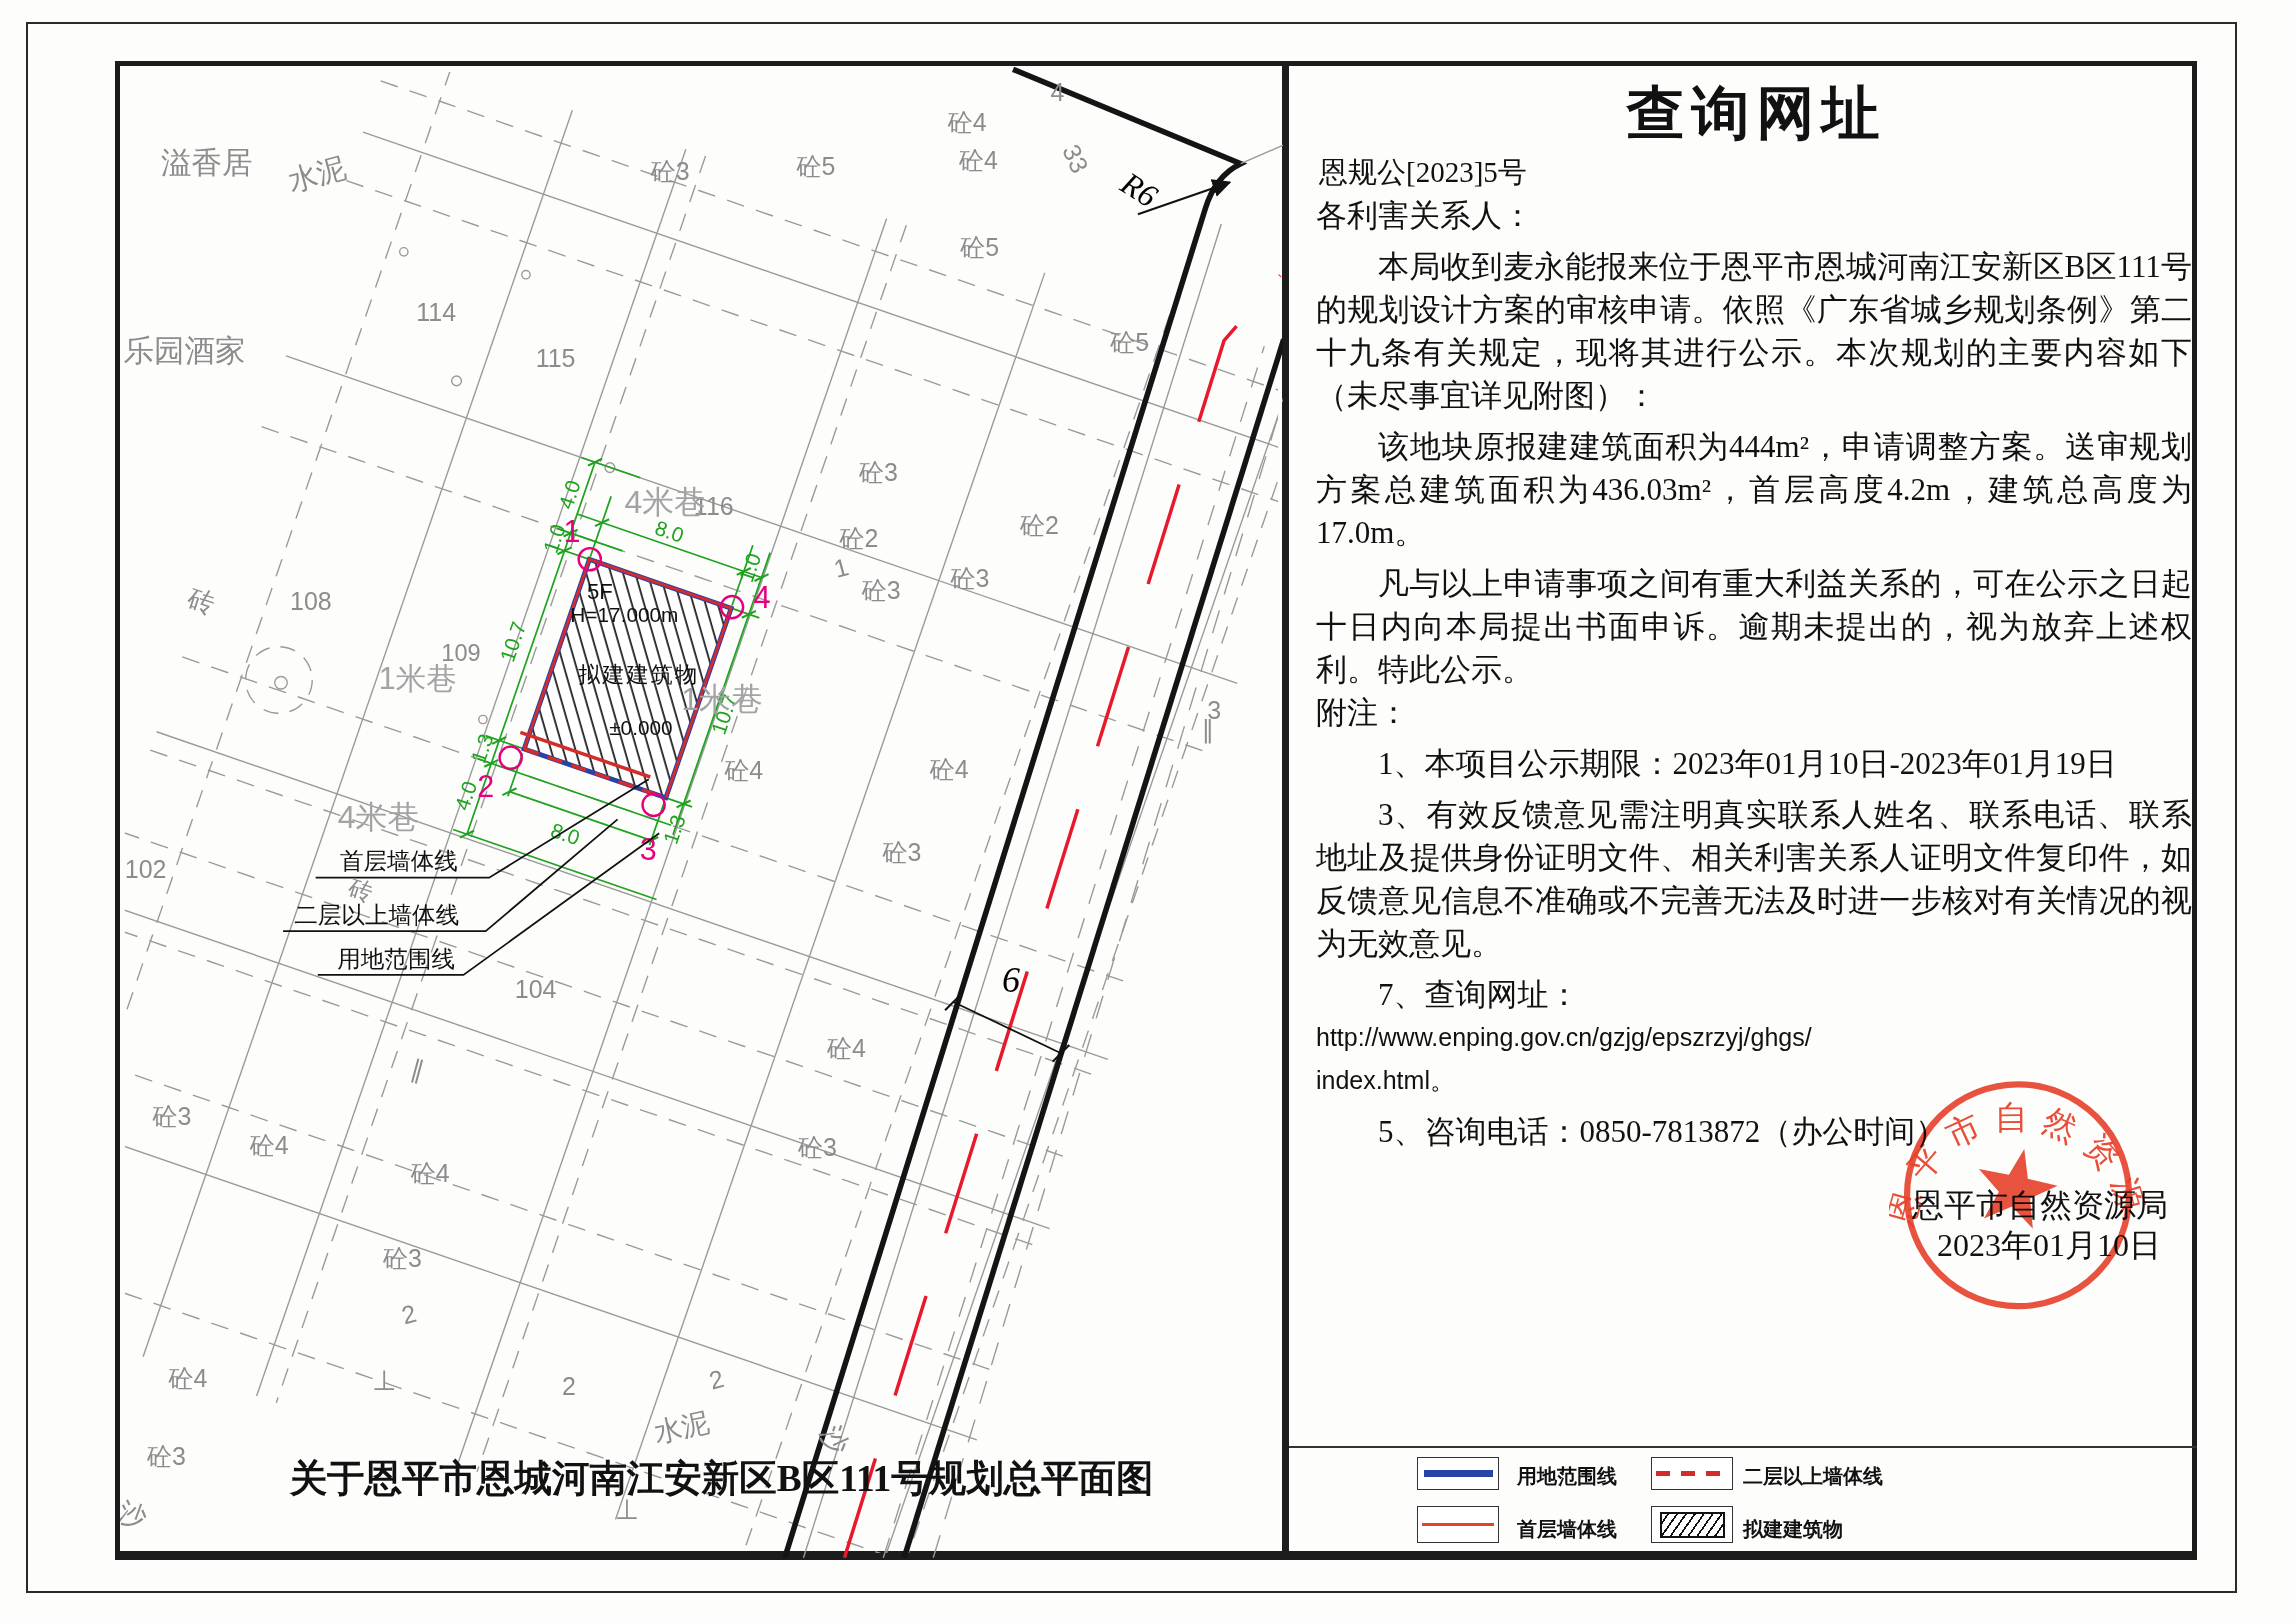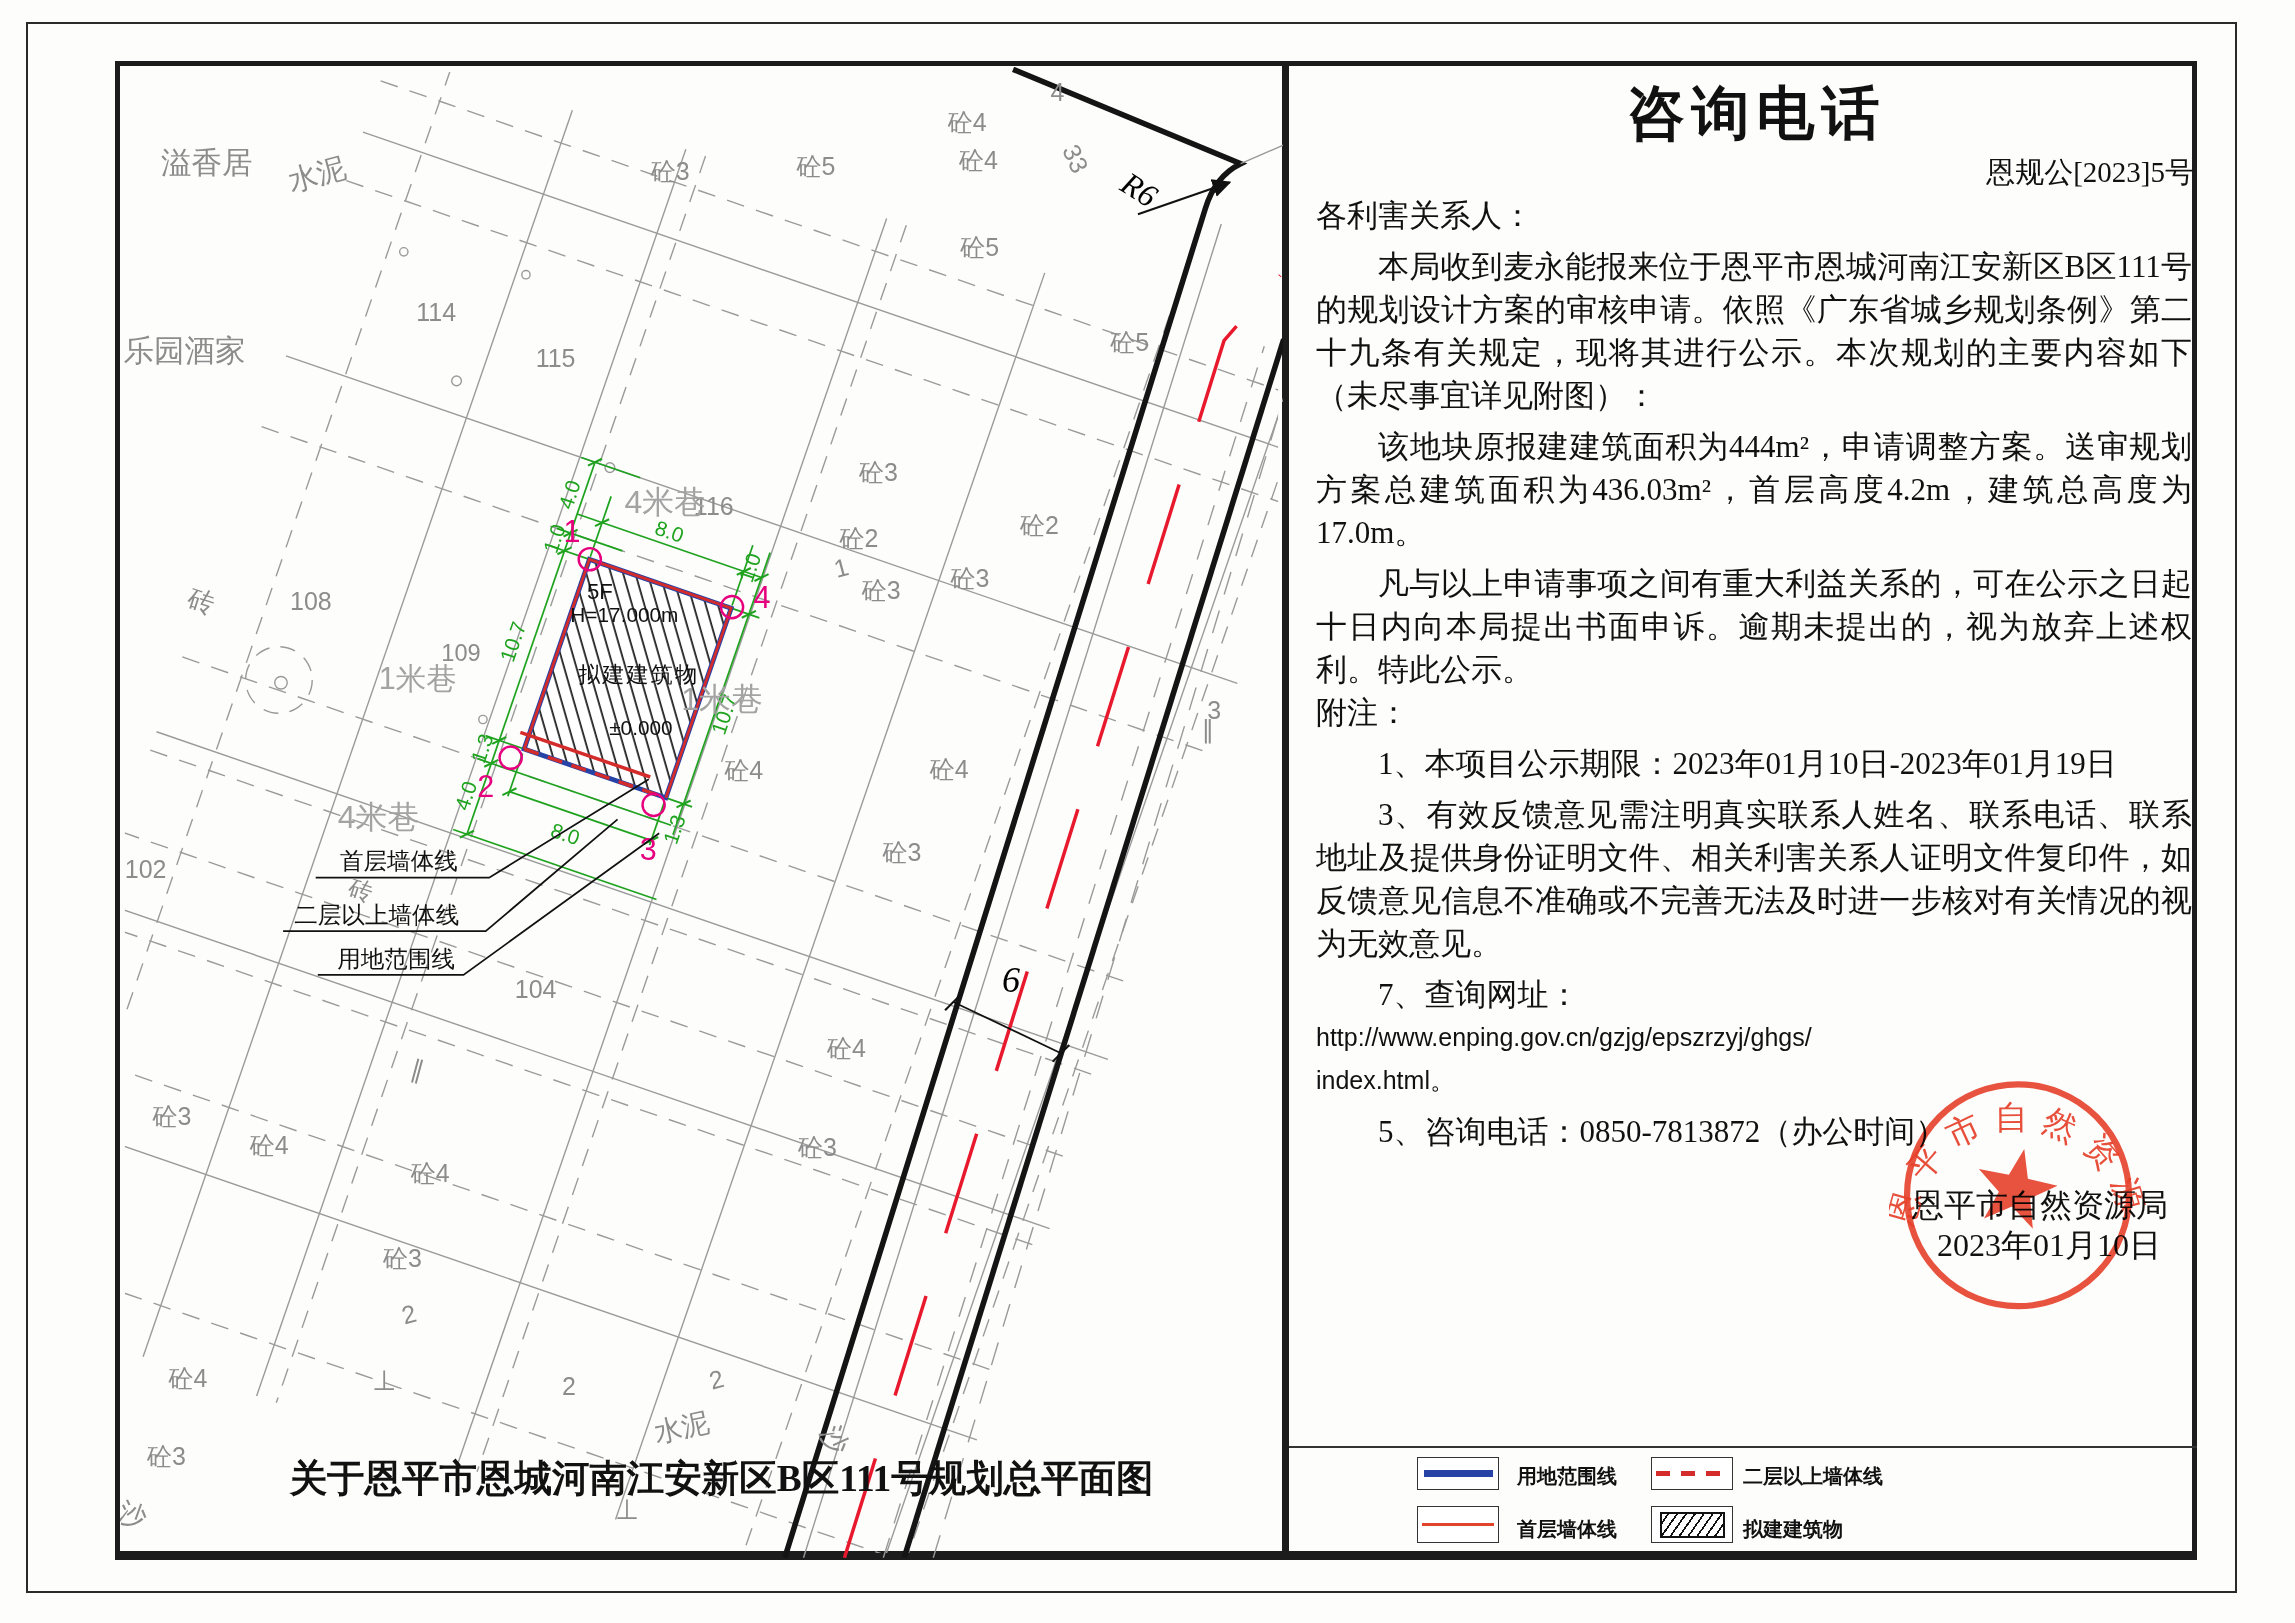--- a/index.html
+++ b/index.html
@@ -5,21 +5,21 @@
   html,body{margin:0;padding:0;background:#e9e9e9;}
   .sheet{position:relative;width:2295px;height:1624px;background:#fdfdfc;overflow:hidden;
          font-family:"Liberation Serif","DejaVu Serif",serif;color:#111;}
   .abs{position:absolute;}
   .outer-border{left:26px;top:22px;width:2207px;height:1567px;border:2.8px solid #2a2a2a;}
   .inner-frame{left:115px;top:61px;width:2082px;height:1499px;border:5.6px solid #1c1c1c;border-bottom-width:9.7px;box-sizing:border-box;}
   .divider{left:1282px;top:61px;width:7px;height:1499px;background:#1c1c1c;}
   .map-svg{left:120px;top:67px;}
   
   .doc-title{left:1319px;top:75px;width:875px;text-align:center;font-size:58px;font-weight:bold;letter-spacing:7px;font-family:"Liberation Sans","DejaVu Sans",sans-serif;}
-  .doc-no{left:1319px;top:153px;width:875px;text-align:right;font-size:29px;}
+  .doc-no{left:1319px;top:153px;width:875px;text-align:left;font-size:29px;}
   .doc-body{left:1316px;top:194px;width:876px;font-size:31px;line-height:43px;text-align:justify;}
   .doc-body p{margin:0;}
   .doc-body p.ind{text-indent:62px;margin-top:8px;}
   .doc-body p.url{font-family:Liberation Sans, sans-serif;font-size:25px;white-space:nowrap;text-indent:0;}
   .sig{width:278px;text-align:center;font-size:32px;}
   .sig1{left:1901px;top:1184px;}
   .sig2{left:1910px;top:1224px;}
   .stamp{left:1889px;top:1069px;mix-blend-mode:multiply;}
   
   .legend-top{left:1289px;top:1446px;width:908px;height:2.1px;background:#333;}
@@ -257,21 +257,21 @@
       <text x="1530" y="215" font-size="36" transform="rotate(65 1530 215)">33</text>
       <text x="536" y="2002" font-size="40">⊥</text>
       <text x="886" y="2188" font-size="40">⊥</text>
       <text x="590" y="1550" font-size="36" transform="rotate(15 590 1550)">∥</text>
       <text x="1732" y="1062" font-size="36">∥</text>
     </g>
 
     <text x="1040" y="2148" font-size="54" font-weight="bold" text-anchor="middle" class="ser" fill="#111">关于恩平市恩城河南江安新区B区111号规划总平面图</text>
   </svg>
 
-  <div class="abs doc-title">咨询电话</div>
+  <div class="abs doc-title">查询网址</div>
   <div class="abs doc-no">恩规公[2023]5号</div>
 
   <div class="abs doc-body">
     <p>各利害关系人：</p>
     <p class="ind">本局收到麦永能报来位于恩平市恩城河南江安新区B区111号的规划设计方案的审核申请。依照《广东省城乡规划条例》第二十九条有关规定，现将其进行公示。本次规划的主要内容如下（未尽事宜详见附图）：</p>
     <p class="ind">该地块原报建建筑面积为444m²，申请调整方案。送审规划方案总建筑面积为436.03m²，首层高度4.2m，建筑总高度为17.0m。</p>
     <p class="ind">凡与以上申请事项之间有重大利益关系的，可在公示之日起十日内向本局提出书面申诉。逾期未提出的，视为放弃上述权利。特此公示。</p>
     <p>附注：</p>
     <p class="ind">1、本项目公示期限：2023年01月10日-2023年01月19日</p>
     <p class="ind">3、有效反馈意见需注明真实联系人姓名、联系电话、联系地址及提供身份证明文件、相关利害关系人证明文件复印件，如反馈意见信息不准确或不完善无法及时进一步核对有关情况的视为无效意见。</p>

